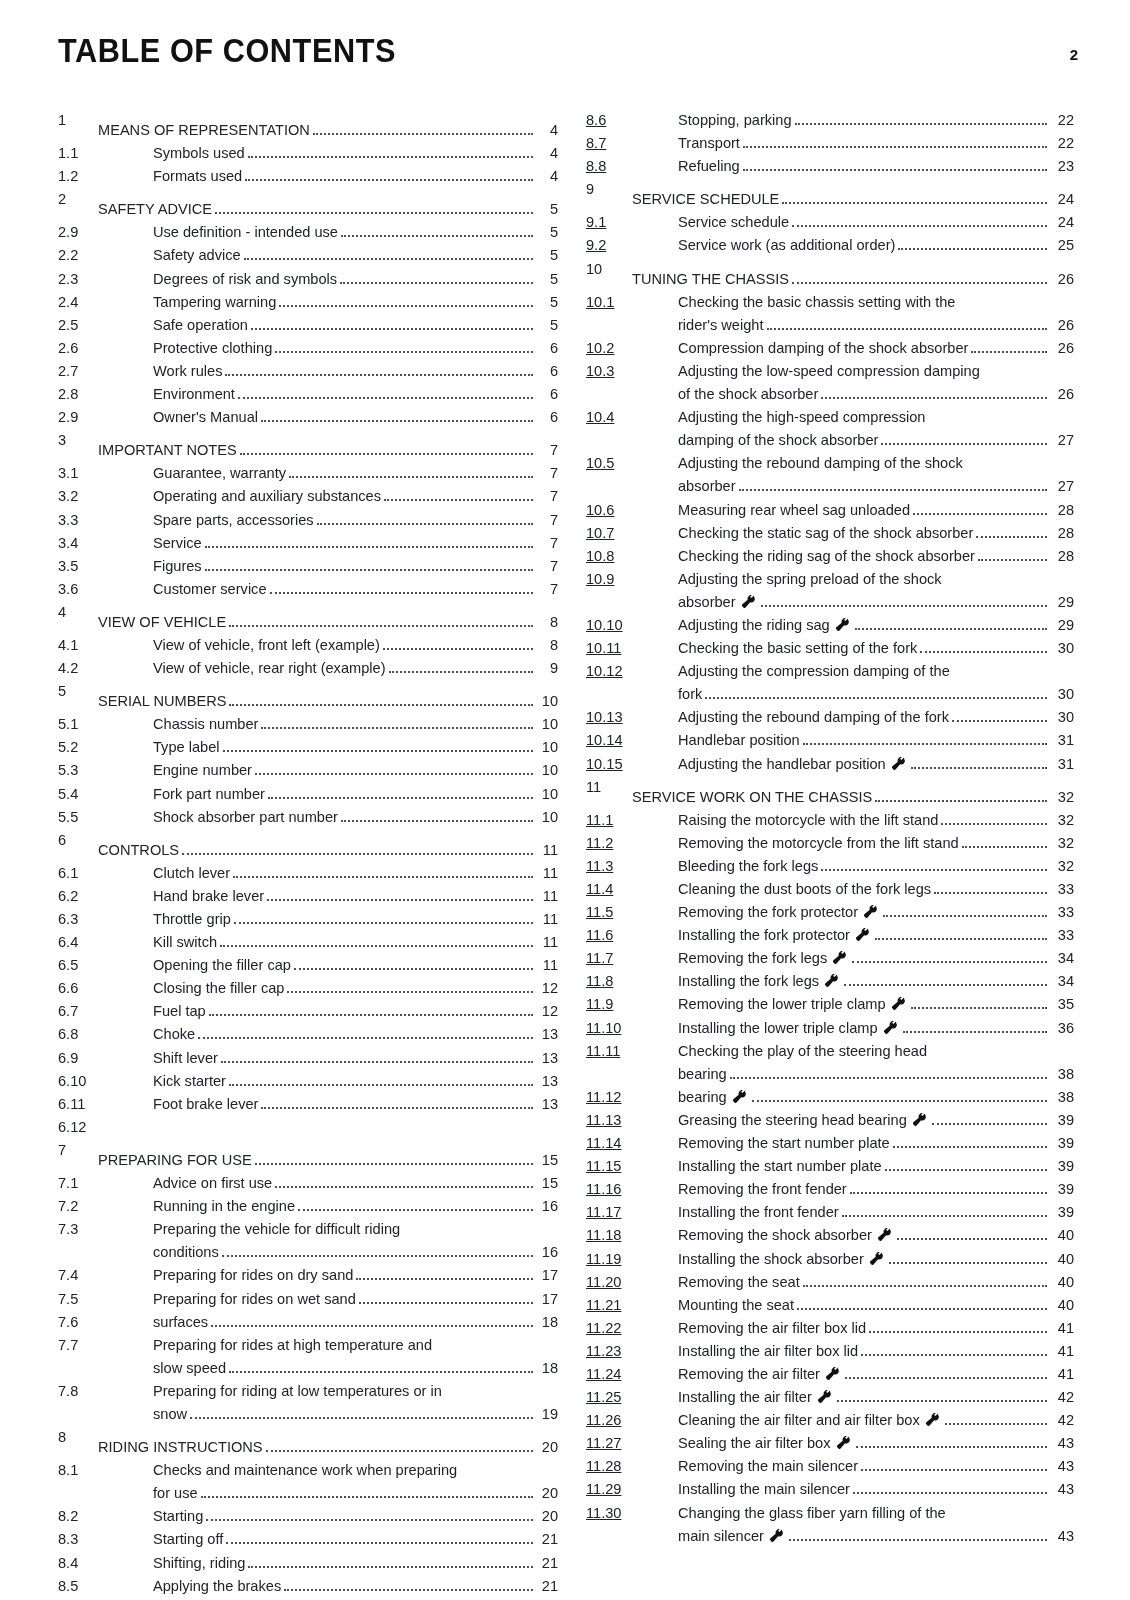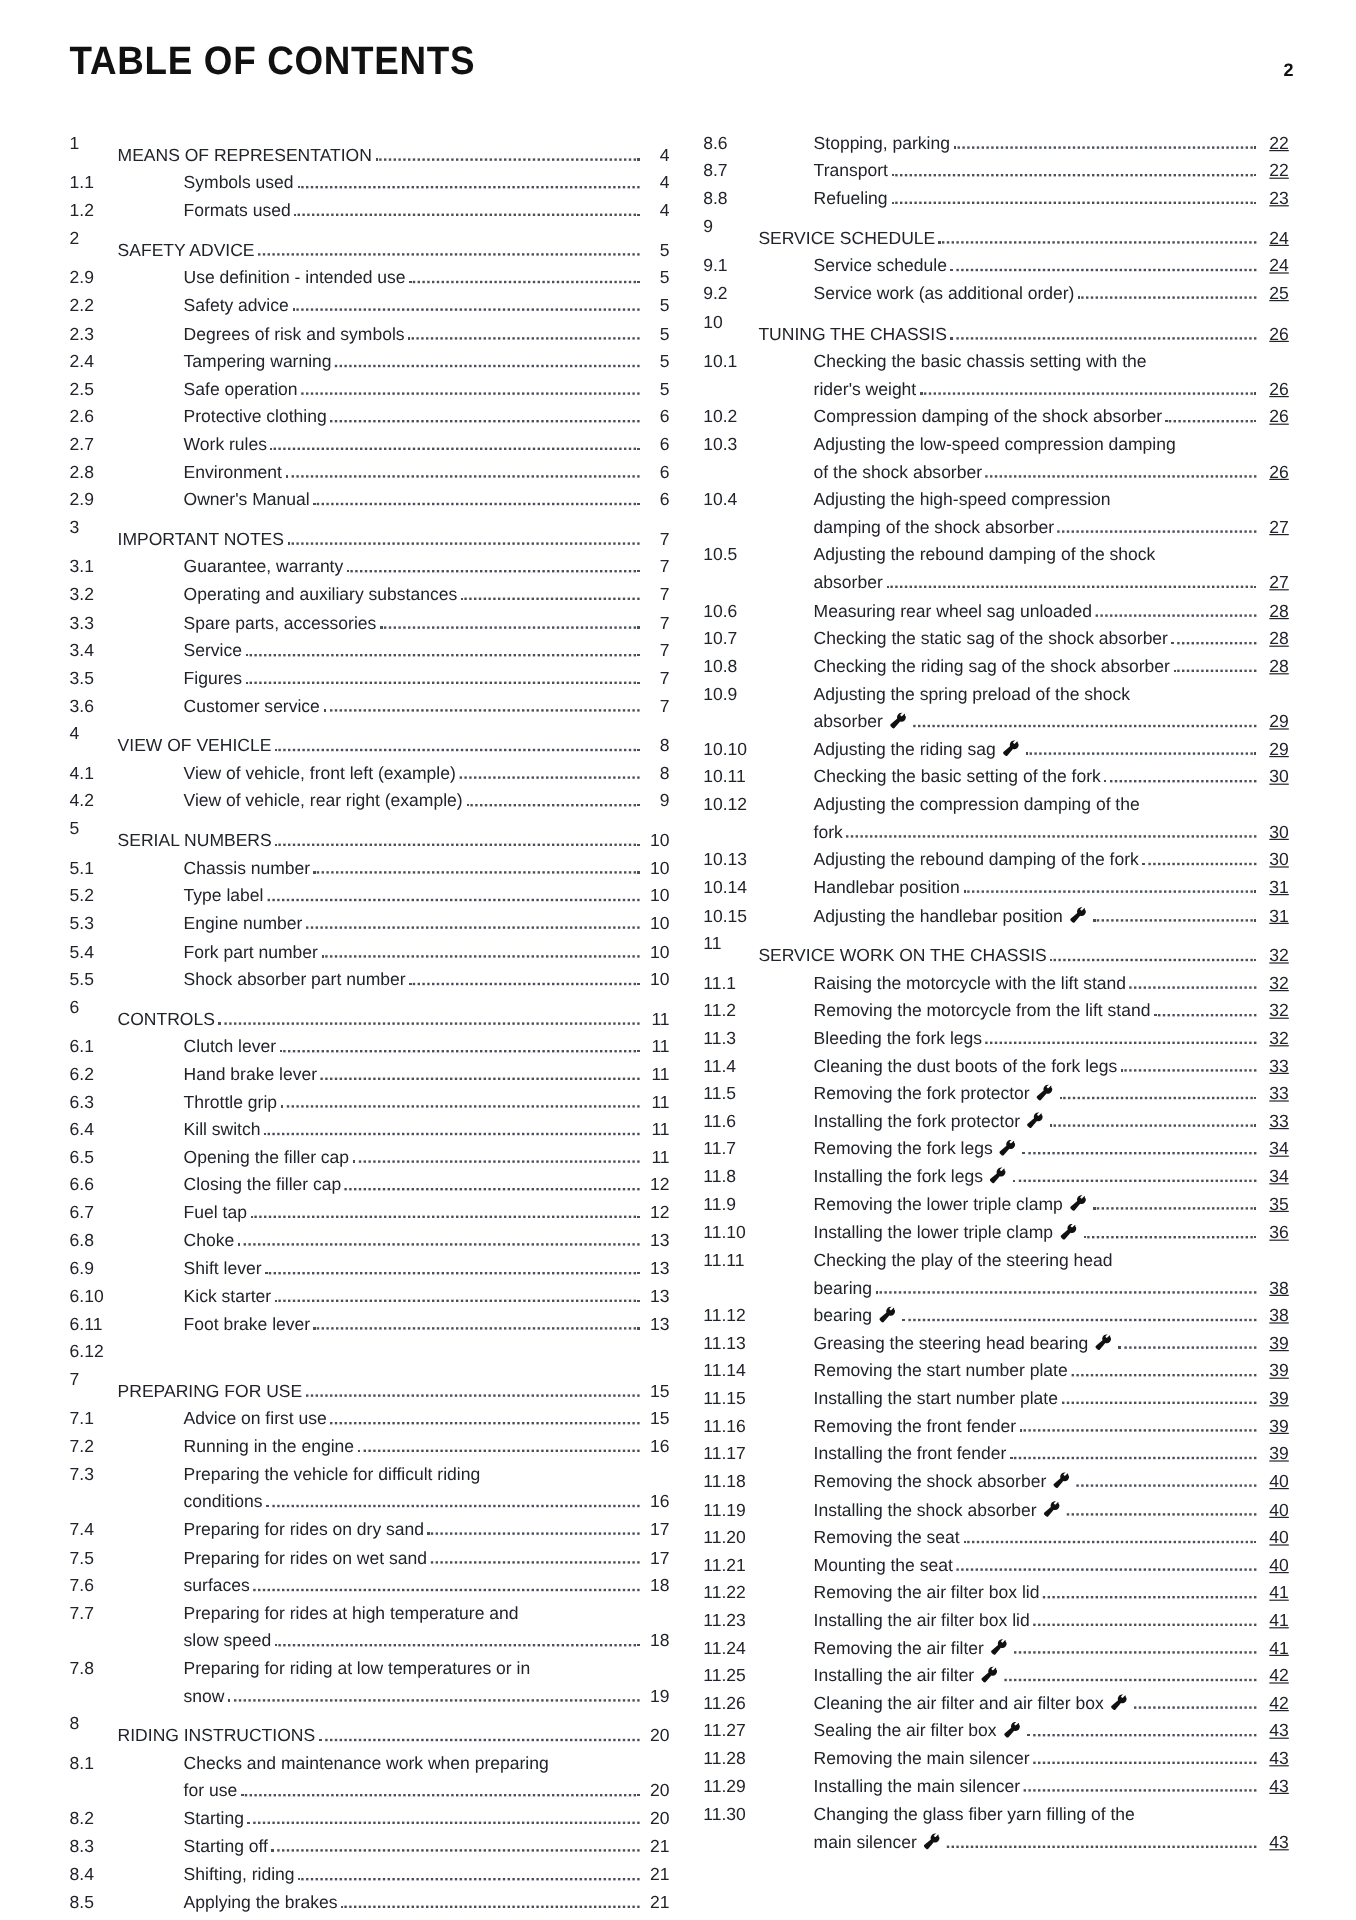--- a/index.html
+++ b/index.html
@@ -14,21 +14,21 @@
     overflow: hidden;
   }
   .page {
     position: relative;
     width: 1130px;
     height: 1600px;
     padding: 34px 48px 0 58px;
   }
   .header {
     display: flex;
-    align-items: flex-end;
+    align-items: flex-start;
     justify-content: space-between;
     margin-bottom: 42px;
   }
   .page-title {
     font-size: 33px;
     font-weight: bold;
     letter-spacing: 0.6px;
     color: #111111;
     font-family: "Liberation Sans", sans-serif;
     transform: scaleX(0.93);
@@ -76,21 +76,21 @@
     flex: 0 0 40px;
   }
   .entry.level2 .indent {
     width: 55px;
     flex: 0 0 55px;
   }
   .entry.level2 .title-wrap {
     flex: 1 1 auto;
     min-width: 0;
   }
-  .col.right .entry.level2 .num { width: 46px; flex: 0 0 46px; }
+  .col.right .entry.level2 .num { width: 46px; flex: 0 0 46px; text-decoration: underline; }
   .col.right .entry.level2 .indent { width: 46px; flex: 0 0 46px; }
   .col.right .entry.level1 .num { width: 46px; flex: 0 0 46px; }
 
   .line {
     display: flex;
     align-items: baseline;
     width: 100%;
   }
   .label {
     white-space: pre-wrap;
@@ -101,21 +101,21 @@
     margin: 0 3px 5px 3px;
     min-width: 6px;
     height: 0;
   }
   .pg {
     flex: 0 0 auto;
     text-align: right;
     min-width: 22px;
     white-space: nowrap;
   }
-  .col.right .pg { min-width: 24px; text-decoration: underline; }
+  .col.right .pg { min-width: 24px; }
 
   .cont {
     display: flex;
     align-items: flex-start;
     width: 100%;
   }
   .wrench {
     display: inline-block;
     width: 15px;
     height: 14px;

